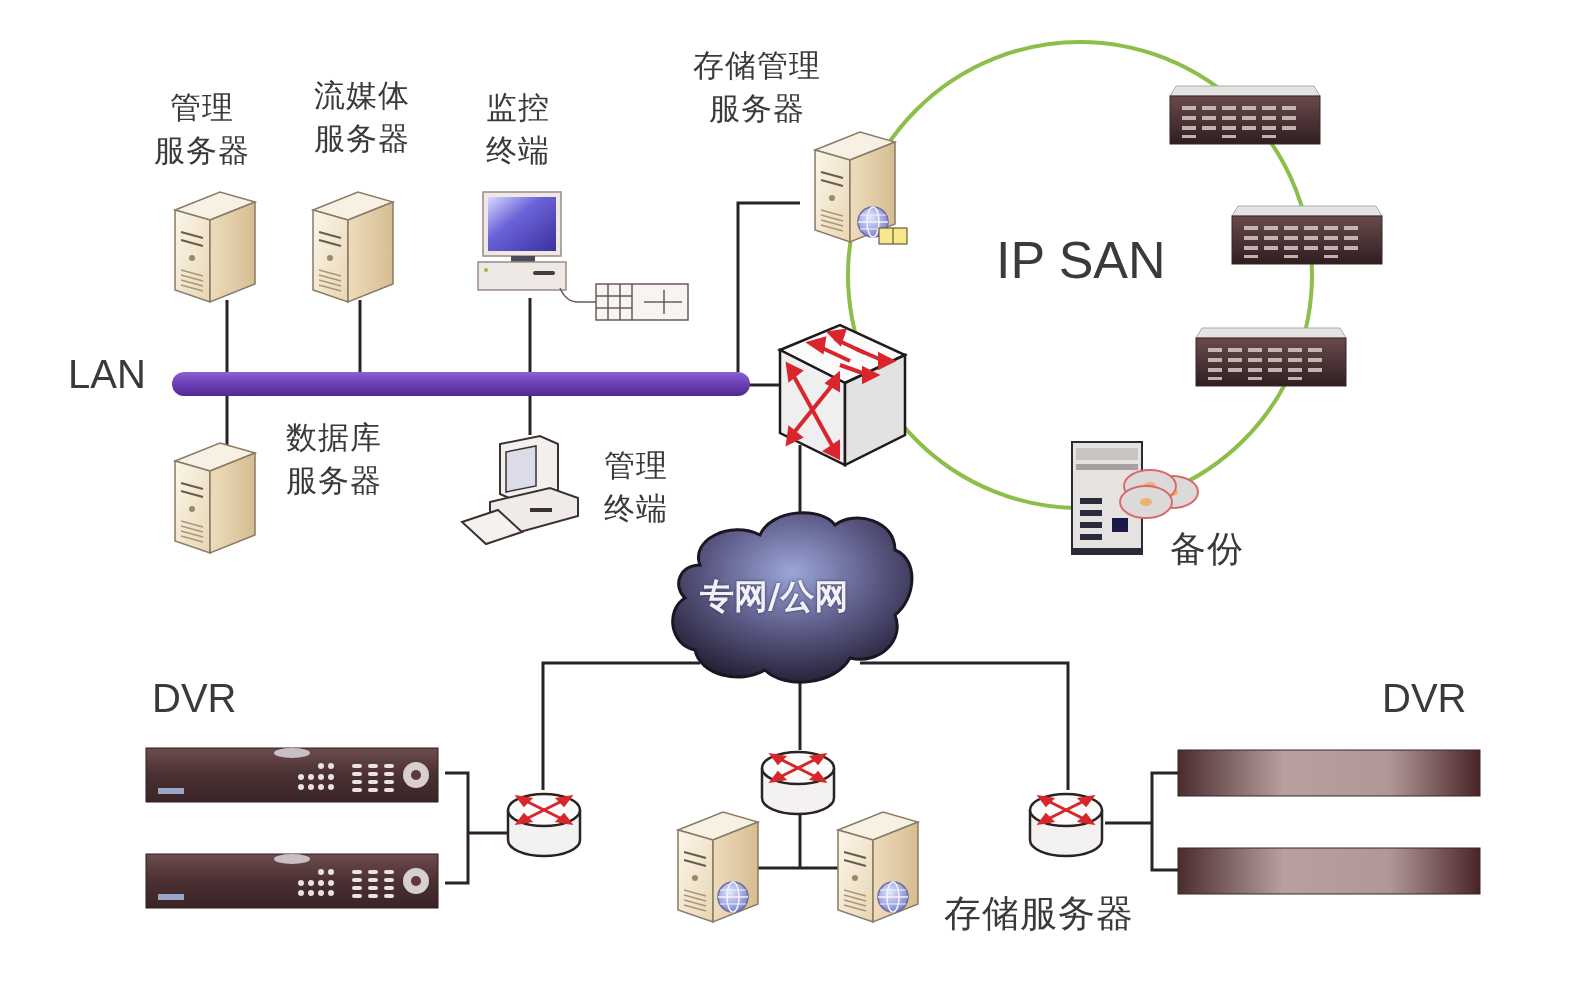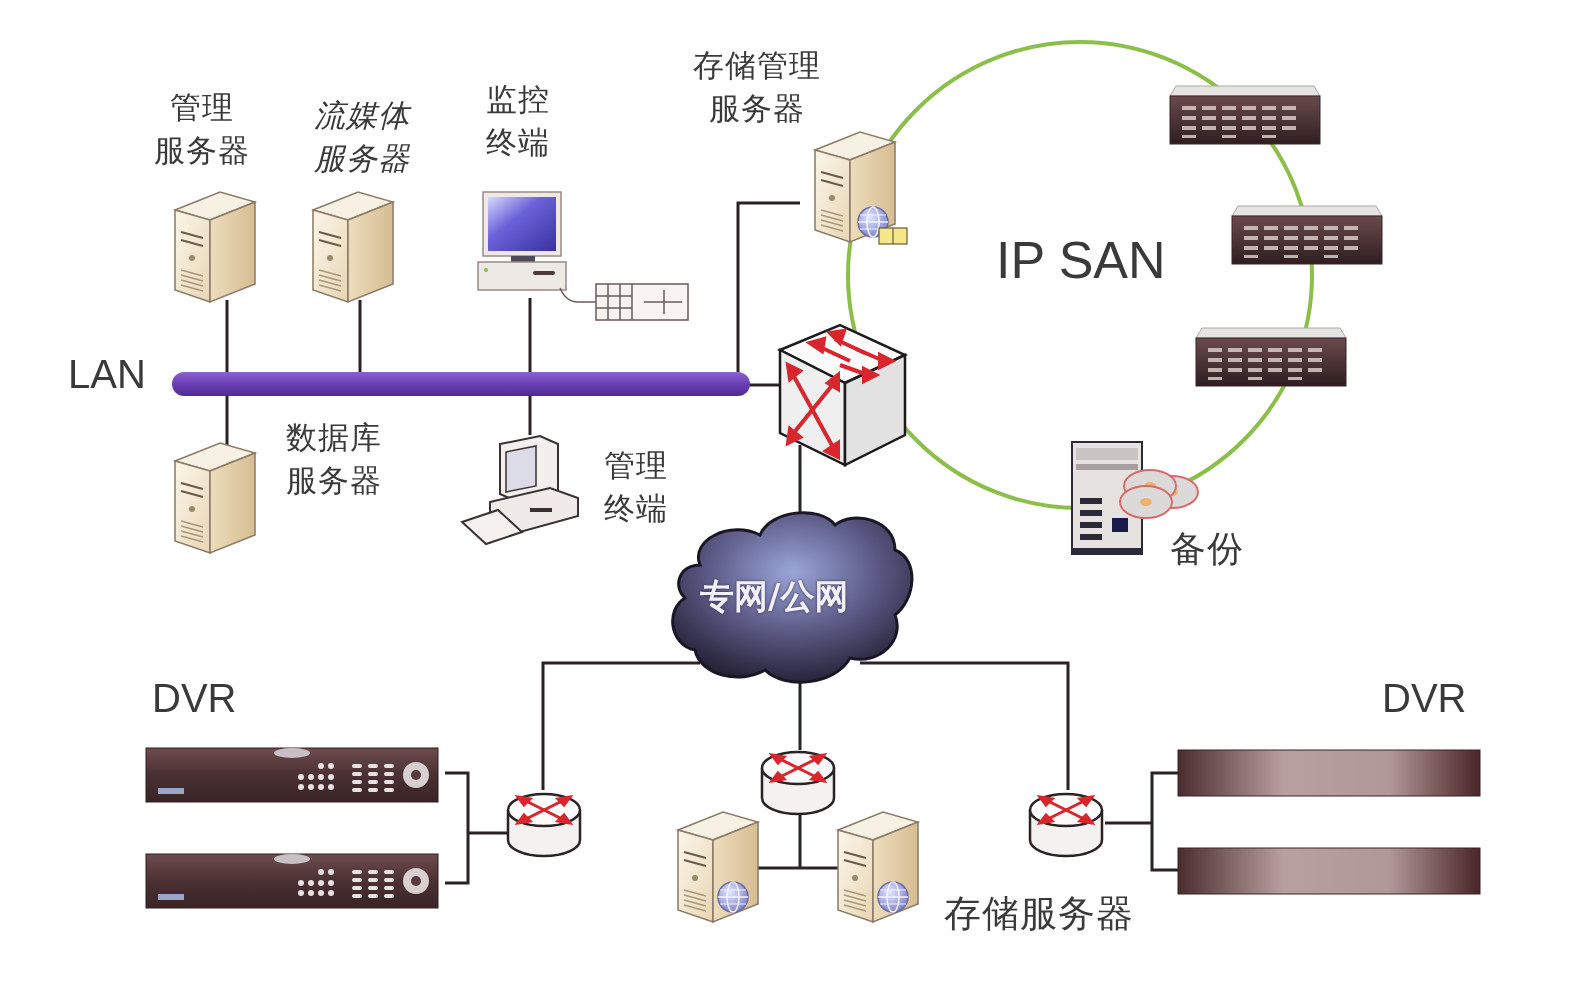--- a/index.html
+++ b/index.html
@@ -322,25 +322,25 @@
     </g>
 
   <rect x="1178" y="750" width="302" height="46" fill="url(#dvrBlank)" stroke="#3a2426" stroke-width="1"></rect>
   <rect x="1178" y="848" width="302" height="46" fill="url(#dvrBlank)" stroke="#3a2426" stroke-width="1"></rect>
 </svg>
 
 <div class="lbl" style="left:148px; top:86px; width:108px;">
   <span class="lbl-line">管理</span>
   <span class="lbl-line">服务器</span>
 </div>
-<div class="lbl" style="left:306px; top:94px; width:112px;font-style:italic;">
+<div class="lbl" style="left:306px; top:74px; width:112px;">
   <span class="lbl-line">流媒体</span>
   <span class="lbl-line">服务器</span>
 </div>
-<div class="lbl" style="left:478px; top:78px; width:80px;">
+<div class="lbl" style="left:478px; top:86px; width:80px;">
   <span class="lbl-line">监控</span>
   <span class="lbl-line">终端</span>
 </div>
 <div class="lbl" style="left:686px; top:44px; width:142px;">
   <span class="lbl-line">存储管理</span>
   <span class="lbl-line">服务器</span>
 </div>
 <div class="lbl" style="left:286px; top:416px; width:110px; text-align:left;">
   <span class="lbl-line">数据库</span>
   <span class="lbl-line">服务器</span>

